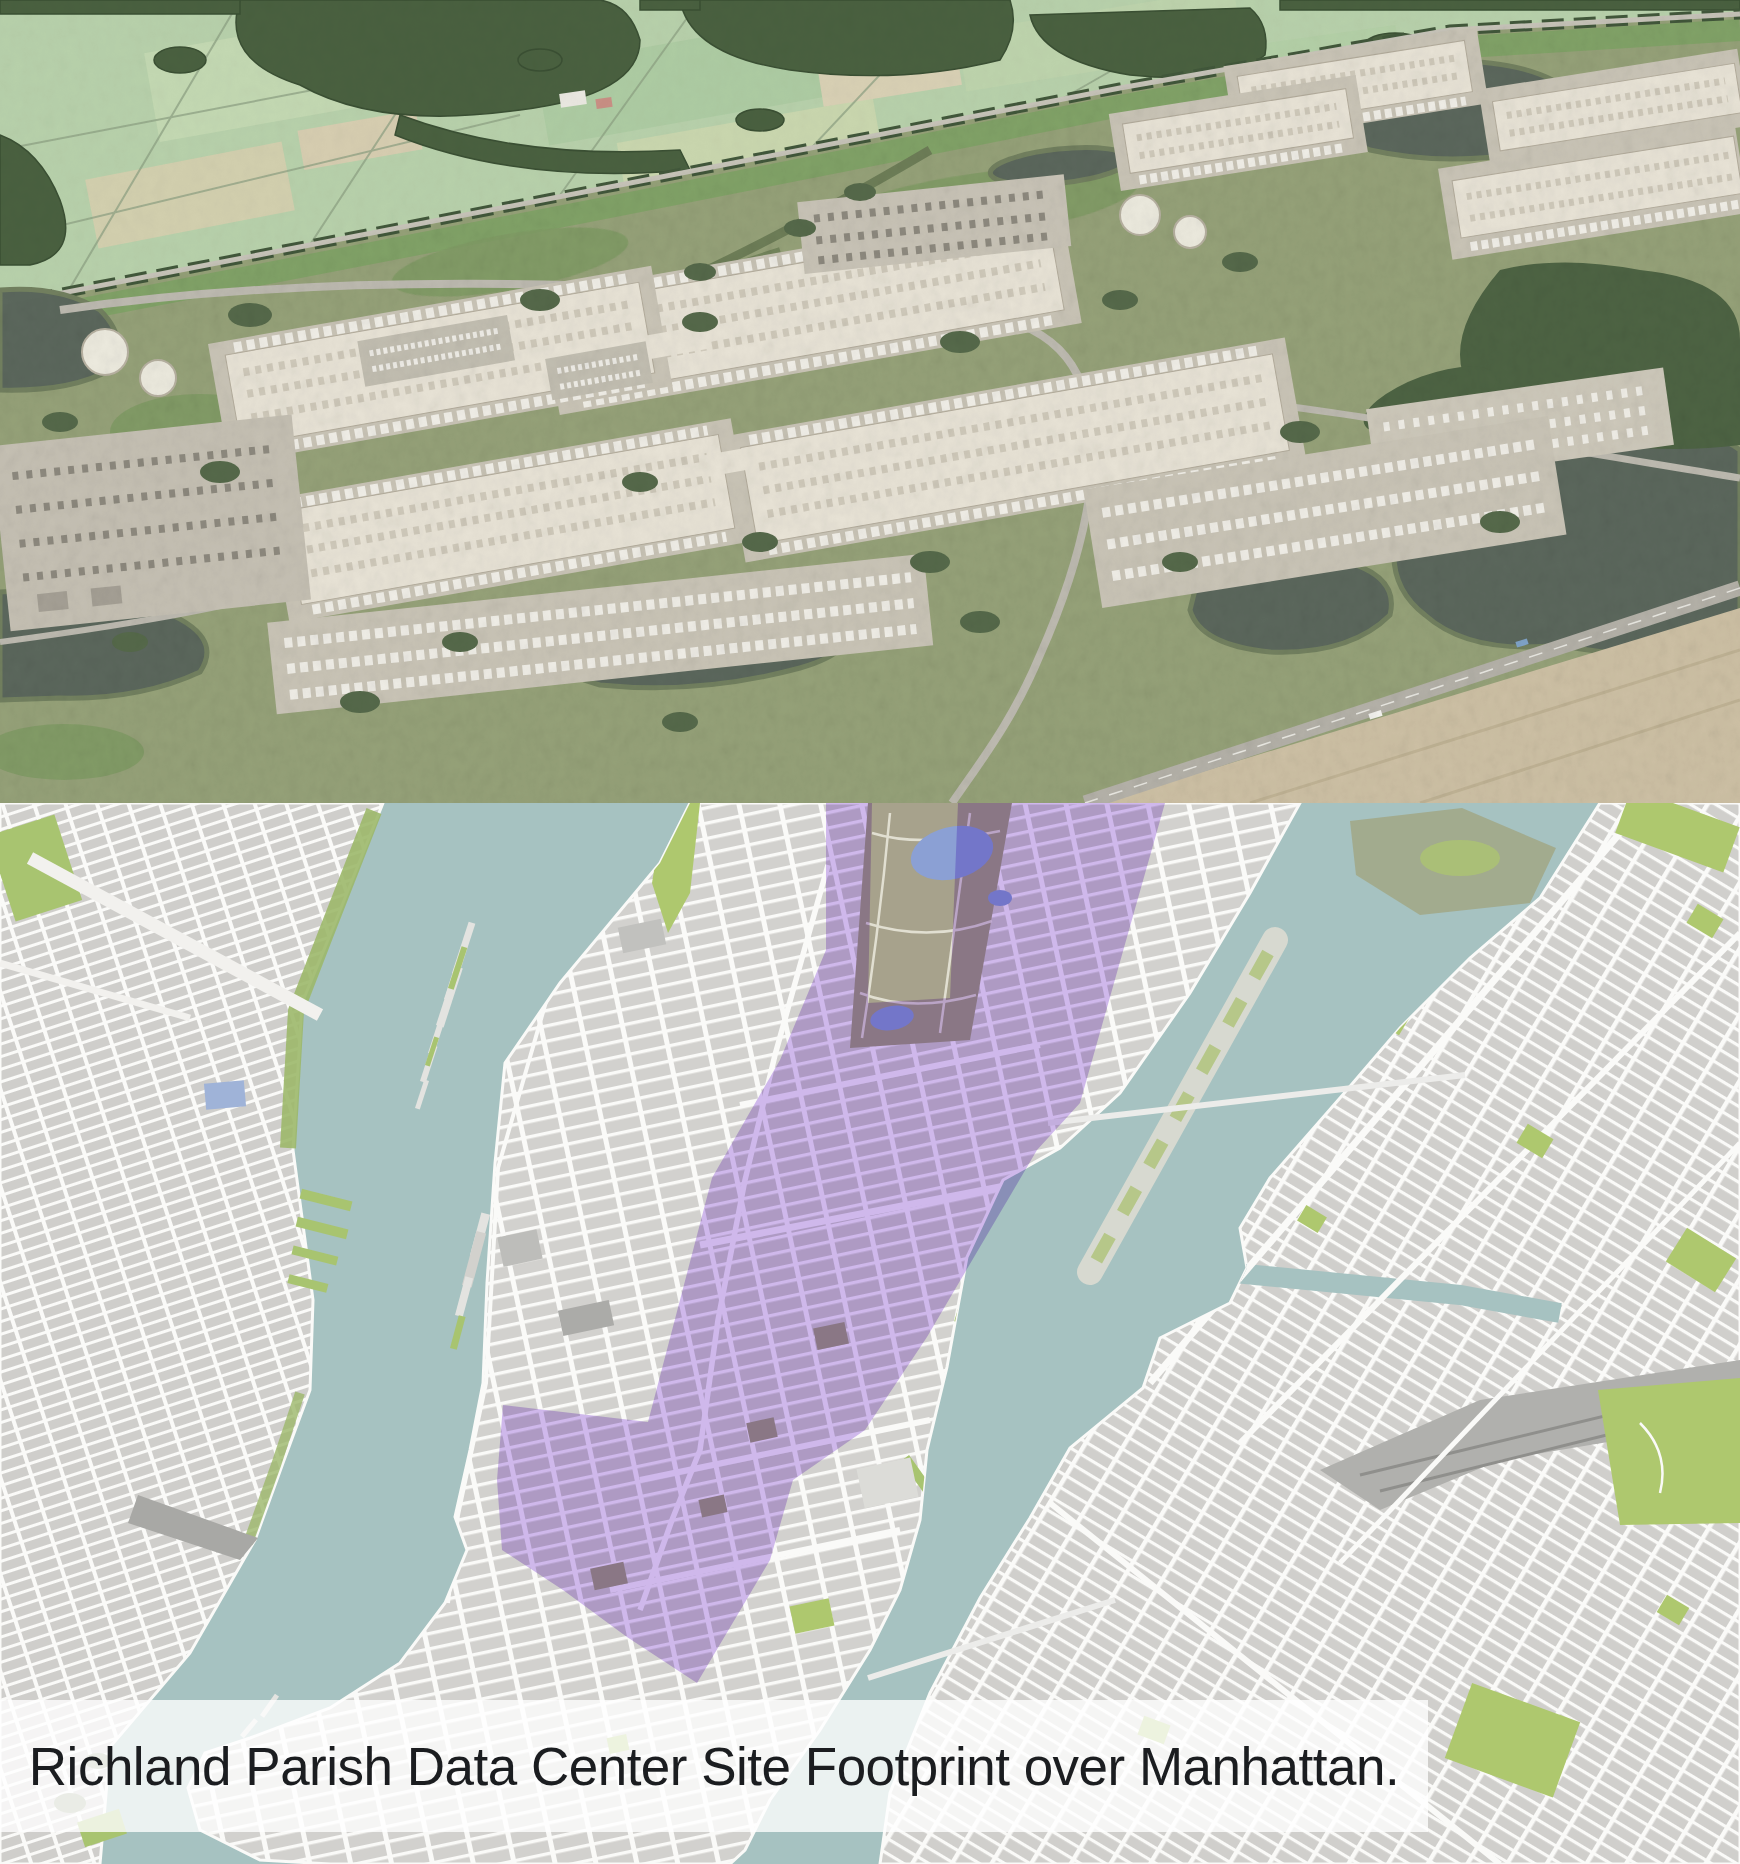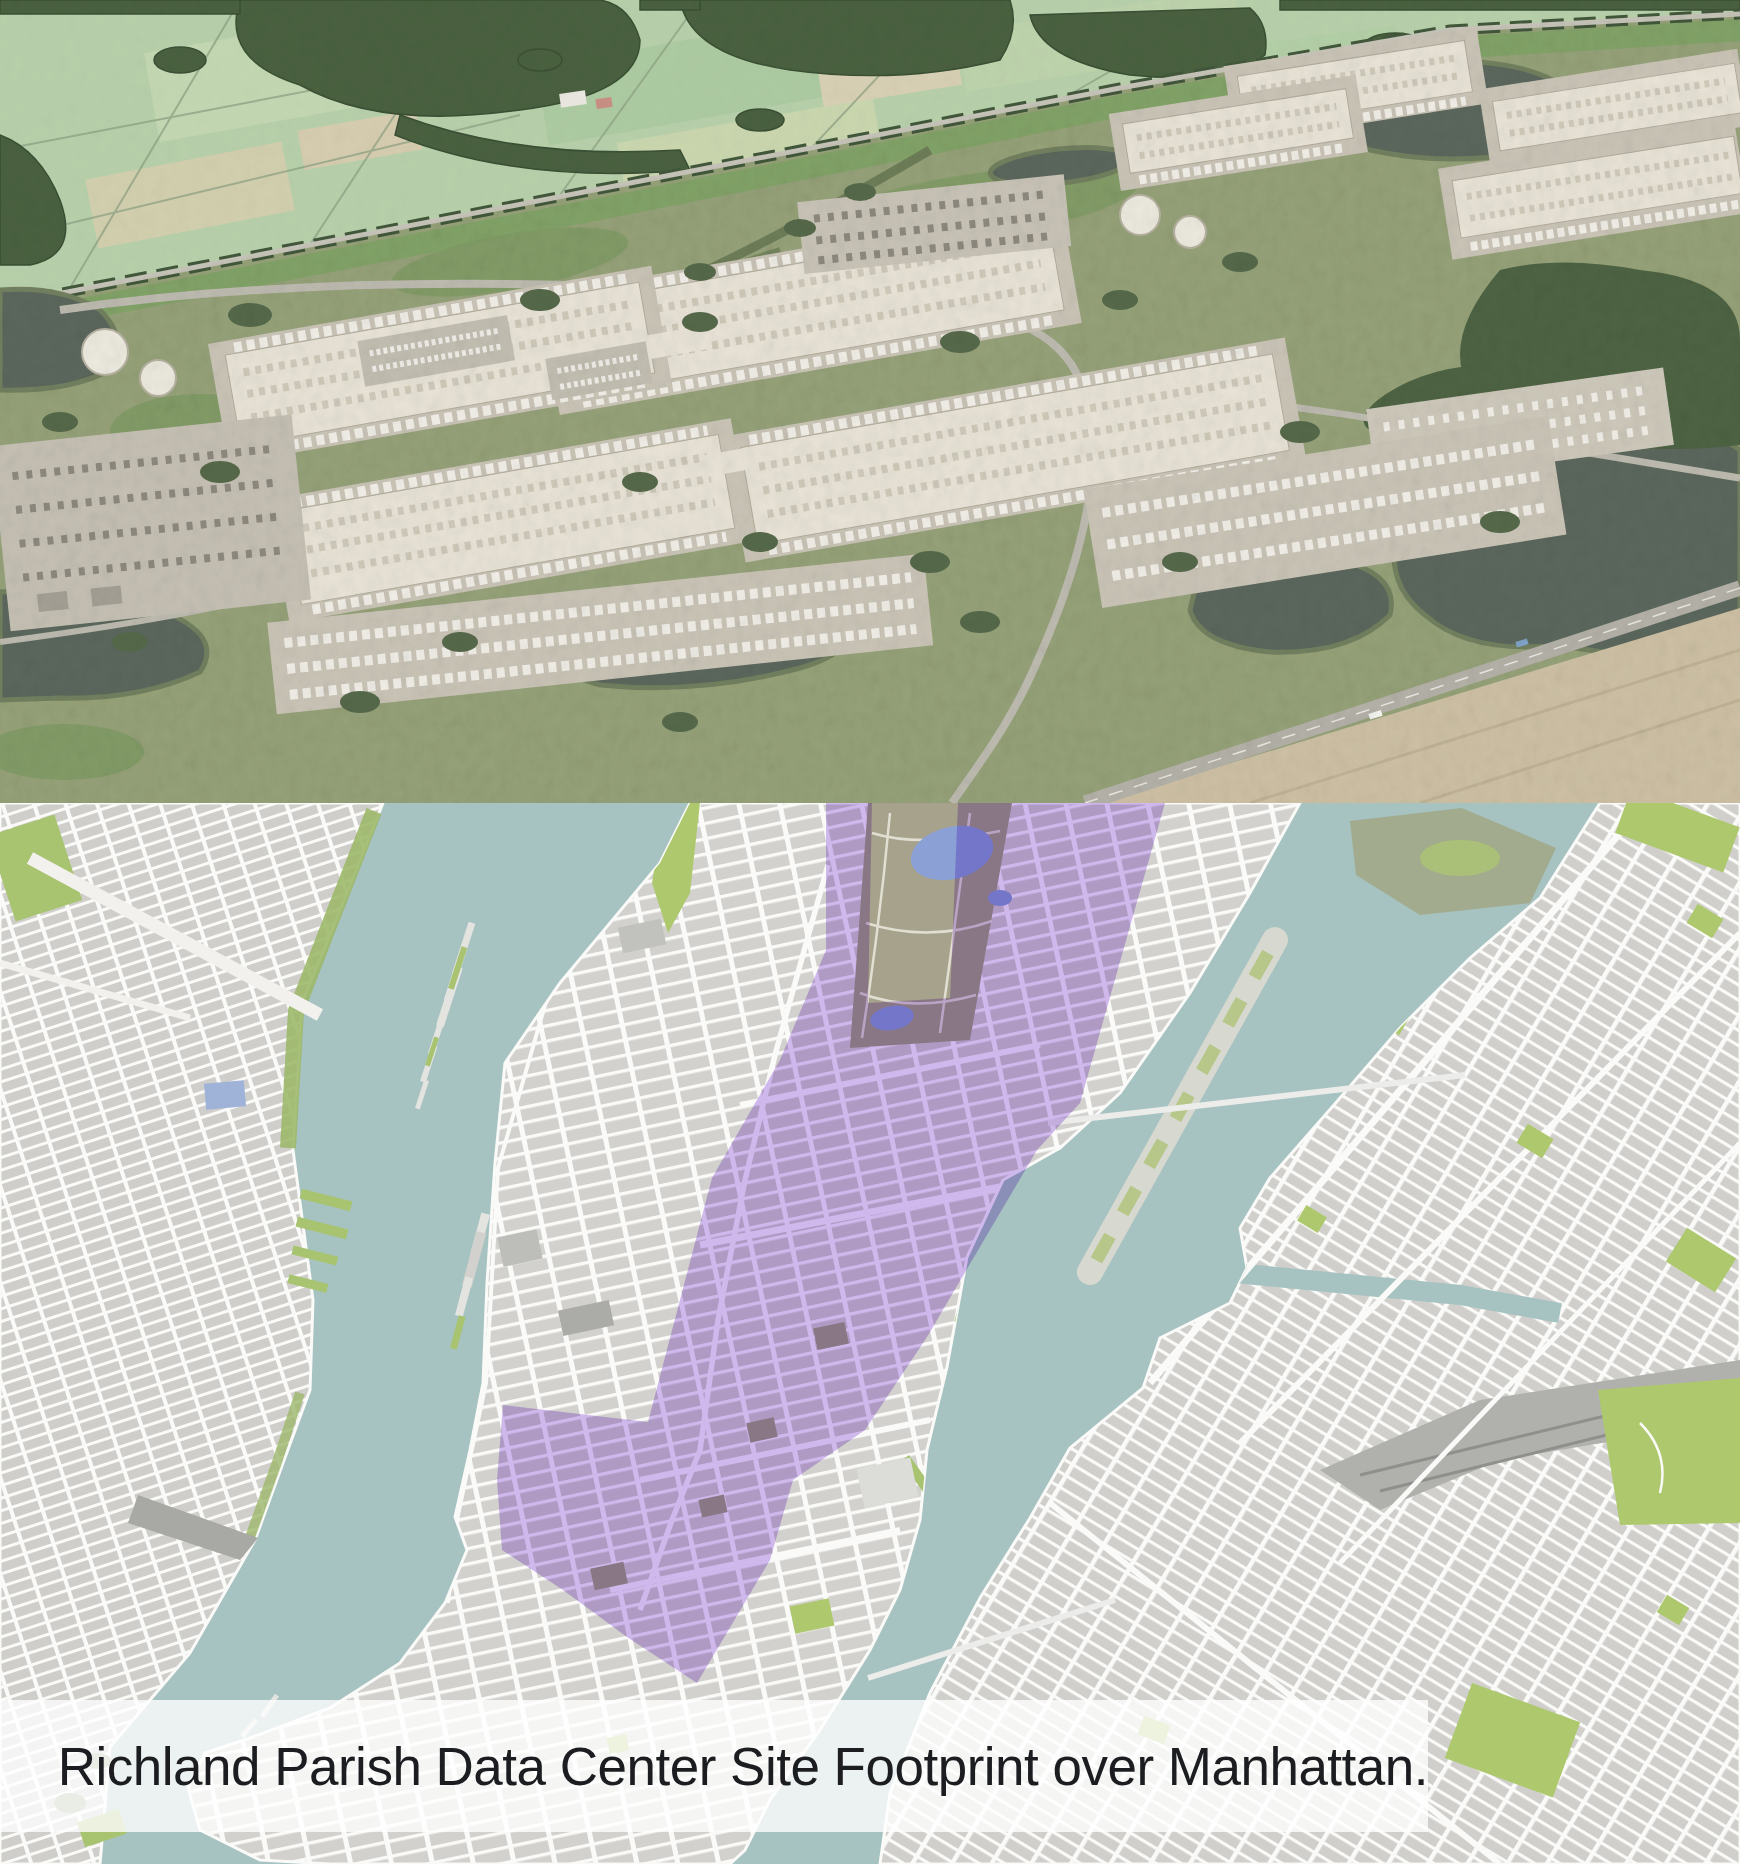--- a/index.html
+++ b/index.html
@@ -2,21 +2,21 @@
 <html><head>
 <meta charset="utf-8">
 <style>
   html,body{margin:0;padding:0;background:#222;}
   .page{position:relative;width:1740px;height:1864px;overflow:hidden;background:#9aa67e;
         font-family:"Liberation Sans","DejaVu Sans",sans-serif;}
   .panel{position:absolute;left:0;display:block;}
   #render-panel{top:0;}
   #map-panel{top:803px;}
   .caption-bar{position:absolute;left:0;top:1700px;width:1428px;height:132px;
-     background:rgba(255,255,255,0.78);display:flex;align-items:center;justify-content:flex-end;}
+     background:rgba(255,255,255,0.78);display:flex;align-items:center;justify-content:center;}
   .caption-text{font-size:53px;font-weight:500;letter-spacing:-0.5px;color:#1b1d20;white-space:nowrap;}
   svg{display:block;}
 </style>
 </head>
 <body>
 
 <div class="page">
 
 <svg id="render-panel" class="panel" width="1740" height="803" viewBox="0 0 1740 803">
   <defs>

